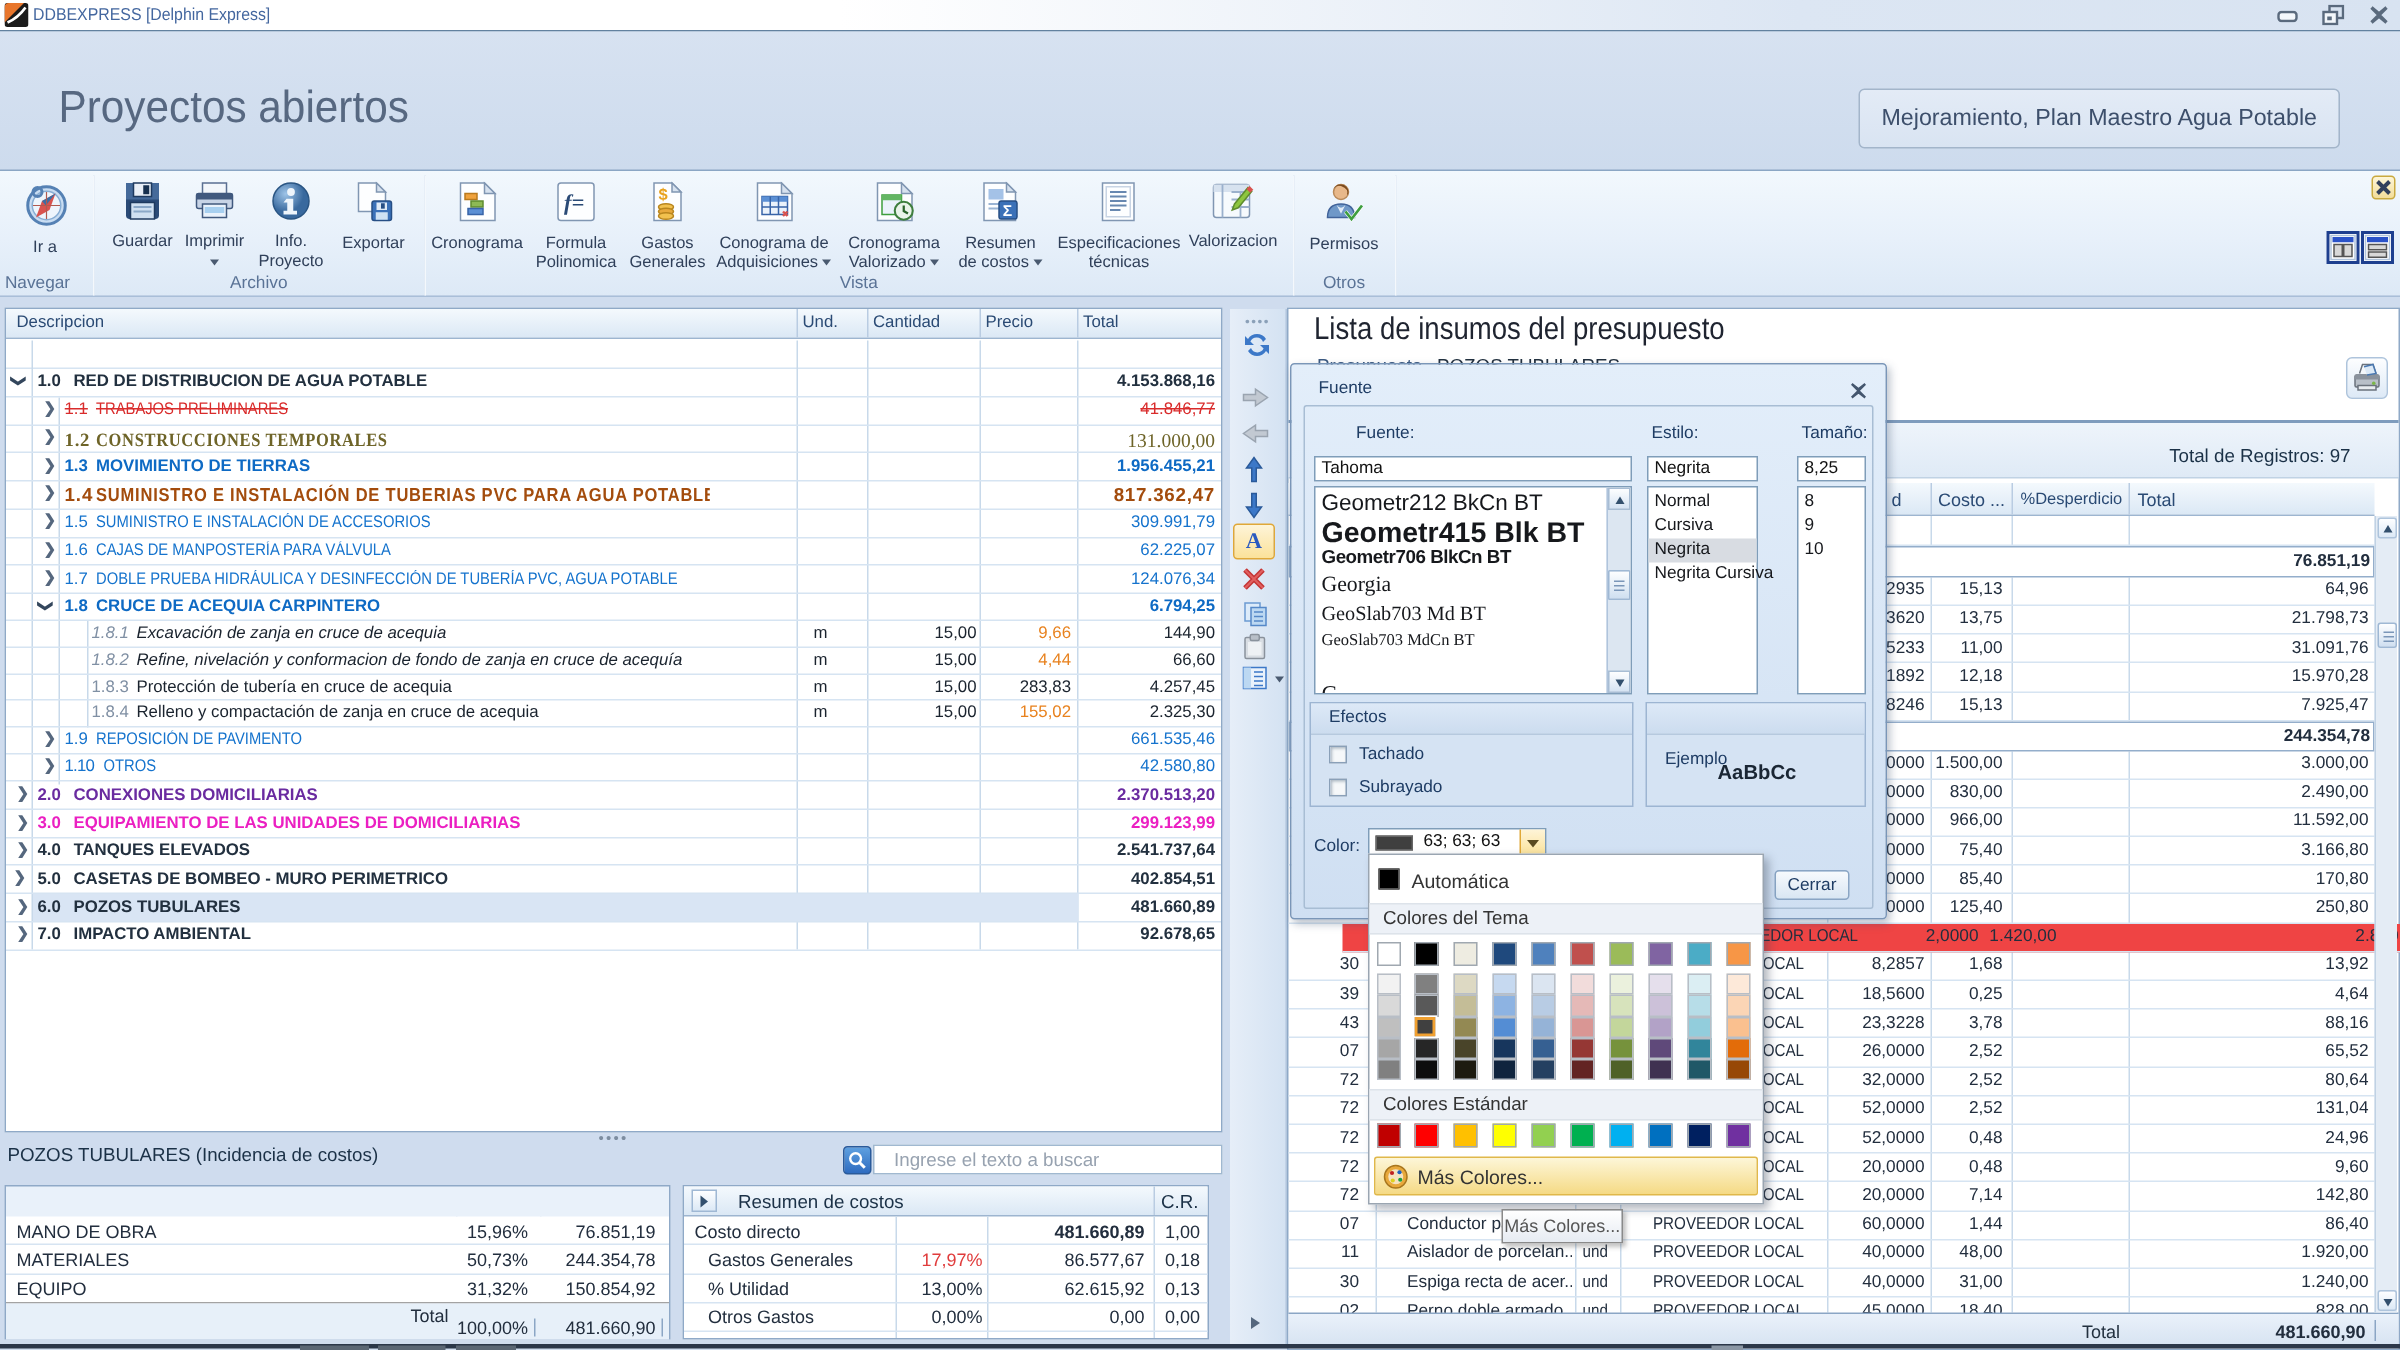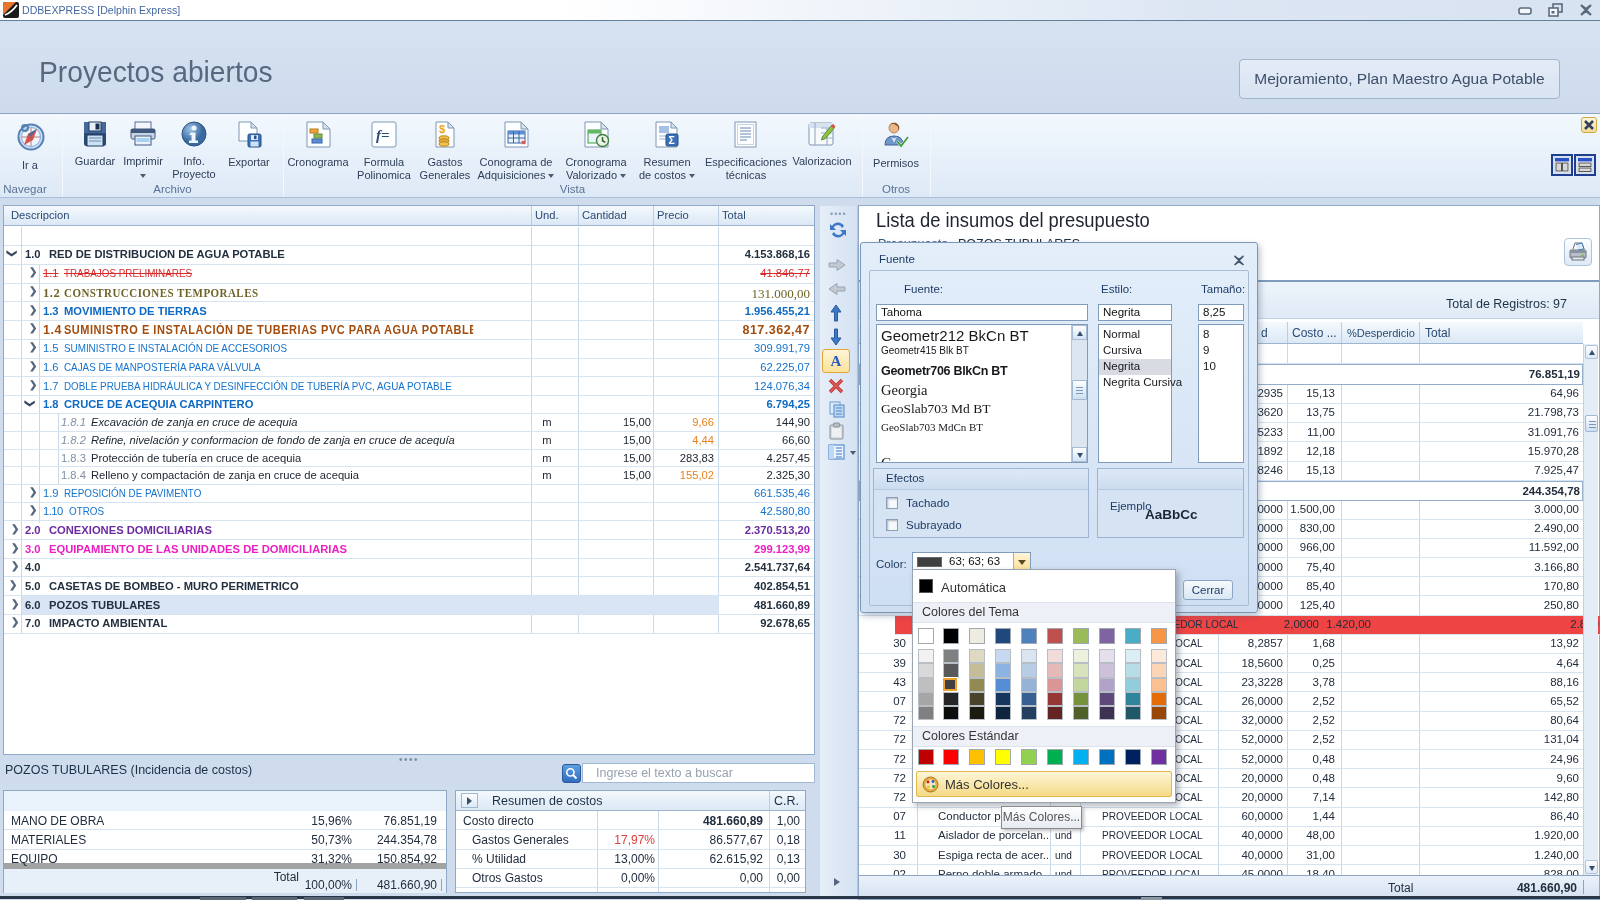--- a/index.html
+++ b/index.html
@@ -518,21 +518,21 @@
       <div style="position:absolute;left:0;top:20px;width:442px;height:19.3px;background:#fff;border-bottom:1px solid #d6e4f2;">
         <span class="cell c-rk" style="left:7px;top:2.5px;width:280px">MANO DE OBRA</span>
         <span class="cell c-rk rt" style="left:278px;top:2.5px;width:70px">15,96%</span>
         <span class="cell c-rk rt" style="left:352px;top:2.5px;width:81px">76.851,19</span>
       </div>
       <div style="position:absolute;left:0;top:39.3px;width:442px;height:19.3px;background:#fff;border-bottom:1px solid #d6e4f2;">
         <span class="cell c-rk" style="left:7px;top:2.5px;width:280px">MATERIALES</span>
         <span class="cell c-rk rt" style="left:278px;top:2.5px;width:70px">50,73%</span>
         <span class="cell c-rk rt" style="left:352px;top:2.5px;width:81px">244.354,78</span>
       </div>
-      <div style="position:absolute;left:0;top:58.599999999999994px;width:442px;height:19.3px;background:#fff;border-bottom:6px solid #a3a3a3;">
+      <div style="position:absolute;left:0;top:58.599999999999994px;width:442px;height:19.3px;background:#fff;border-bottom:1px solid #a3a3a3;">
         <span class="cell c-rk" style="left:7px;top:2.5px;width:280px">EQUIPO</span>
         <span class="cell c-rk rt" style="left:278px;top:2.5px;width:70px">31,32%</span>
         <span class="cell c-rk rt" style="left:352px;top:2.5px;width:81px">150.854,92</span>
       </div>
       <div style="position:absolute;left:0;top:78px;width:442px;height:24px;background:#e7f0f9;">
 <span class="cell c-rk" style="left:245px;top:1px;width:50px;text-align:right">Total</span>
 <span class="cell c-rk rt" style="left:278px;top:9px;width:70px">100,00%</span>
         <i style="position:absolute;left:352px;top:10px;width:1px;height:12px;background:#8ba6c5"></i>
 <span class="cell c-rk rt" style="left:352px;top:9px;width:81px">481.660,90</span>
         <i style="position:absolute;left:437px;top:10px;width:1px;height:12px;background:#8ba6c5"></i>
@@ -702,20 +702,21 @@
     </div>
     <div class="row" style="top:334.00px;height:19.00px">
       <span class="arrow-r" style="left:7px;top:1.5px">❯</span>
       <span class="cell c-mag b" style="left:21px;top:2.5px;width:22px">3.0</span>
       <span class="cell c-mag b" style="left:45px;top:2.5px;width:480px">EQUIPAMIENTO DE LAS UNIDADES DE DOMICILIARIAS</span>
       <span class="cell c-mag b rt" style="left:716px;top:2.5px;width:90px">299.123,99</span>
     </div>
     <div class="row" style="top:353.00px;height:18.40px">
       <span class="arrow-r" style="left:7px;top:1.2px">❯</span>
       <span class="cell c-dk b" style="left:21px;top:2.2px;width:22px">4.0</span>
+      <span class="cell c-dk b" style="left:45px;top:2.2px;width:480px">TANQUES ELEVADOS</span>
       <span class="cell c-dk b rt" style="left:716px;top:2.2px;width:90px">2.541.737,64</span>
     </div>
     <div class="row" style="top:371.40px;height:18.90px">
       <span class="arrow-r" style="left:5px;top:1.4px">❯</span>
       <span class="cell c-dk b" style="left:21px;top:2.4px;width:22px">5.0</span>
       <span class="cell c-dk b" style="left:45px;top:2.4px;width:480px">CASETAS DE BOMBEO - MURO PERIMETRICO</span>
       <span class="cell c-dk b rt" style="left:716px;top:2.4px;width:90px">402.854,51</span>
     </div>
     <div class="row" style="top:390.30px;height:18.70px">
       <i class="abs" style="left:18px;top:0;width:697px;height:100%;background:#d9e5f4"></i>
@@ -738,21 +739,21 @@
     </svg>
 <div style="position:absolute;left:8px;top:27px;width:380px;height:336px;border:1px solid #a8bdd4;border-radius:2px;">
   <span style="position:absolute;left:34px;top:12px;">Fuente:</span>
   <span style="position:absolute;left:231px;top:12px;">Estilo:</span>
   <span style="position:absolute;left:331px;top:12px;">Tamaño:</span>
   <div style="position:absolute;left:6px;top:33px;width:212px;height:17px;background:#fff;border:1px solid #7f9db9;color:#111;padding:1px 0 0 4px;">Tahoma</div>
   <div style="position:absolute;left:228px;top:33px;width:74px;height:17px;background:#fff;border:1px solid #7f9db9;color:#111;padding:1px 0 0 4px;">Negrita</div>
   <div style="position:absolute;left:328px;top:33px;width:46px;height:17px;background:#fff;border:1px solid #7f9db9;color:#111;padding:1px 0 0 4px;">8,25</div>
   <div style="position:absolute;left:6px;top:53px;width:212px;height:139px;background:#fff;border:1px solid #7f9db9;color:#16181c;overflow:hidden;">
     <div style="position:absolute;left:4px;top:2px;font-size:15px;">Geometr212 BkCn BT</div>
-    <div style="position:absolute;left:4px;top:20px;font-size:10px;font-weight:normal;">Geometr415 Blk BT</div>
+    <div style="position:absolute;left:4px;top:20px;font-size:19px;font-weight:bold;">Geometr415 Blk BT</div>
     <div style="position:absolute;left:4px;top:39px;font-size:12.5px;font-weight:bold;letter-spacing:-0.3px;">Geometr706 BlkCn BT</div>
     <div style="position:absolute;left:4px;top:57px;font-size:14.5px;font-family:'Liberation Serif',serif;">Georgia</div>
     <div style="position:absolute;left:4px;top:76px;font-size:13.5px;font-family:'Liberation Serif',serif;">GeoSlab703 Md BT</div>
     <div style="position:absolute;left:4px;top:96px;font-size:11px;font-family:'Liberation Serif',serif;">GeoSlab703 MdCn BT</div>
     <div style="position:absolute;left:4px;top:130px;font-size:15px;font-family:'Liberation Serif',serif;">G</div>
     <div style="position:absolute;right:0;top:0;width:16px;height:137px;background:#dce6f1;border-left:1px solid #b0c4dc;">
       <div style="position:absolute;top:0;left:0;width:15px;height:15px;background:linear-gradient(#fdfeff,#d5e3f3);border:1px solid #a8bdd4;">
             <i style="position:absolute;left:4px;top:5px;border-left:3.5px solid transparent;border-right:3.5px solid transparent;border-bottom:5px solid #33506e;width:0;height:0;"></i>
           </div>
       <div style="position:absolute;top:55px;left:0;width:15px;height:20px;background:linear-gradient(#fdfeff,#cfdff0);border:1px solid #9fb8d4;border-radius:1px;">

